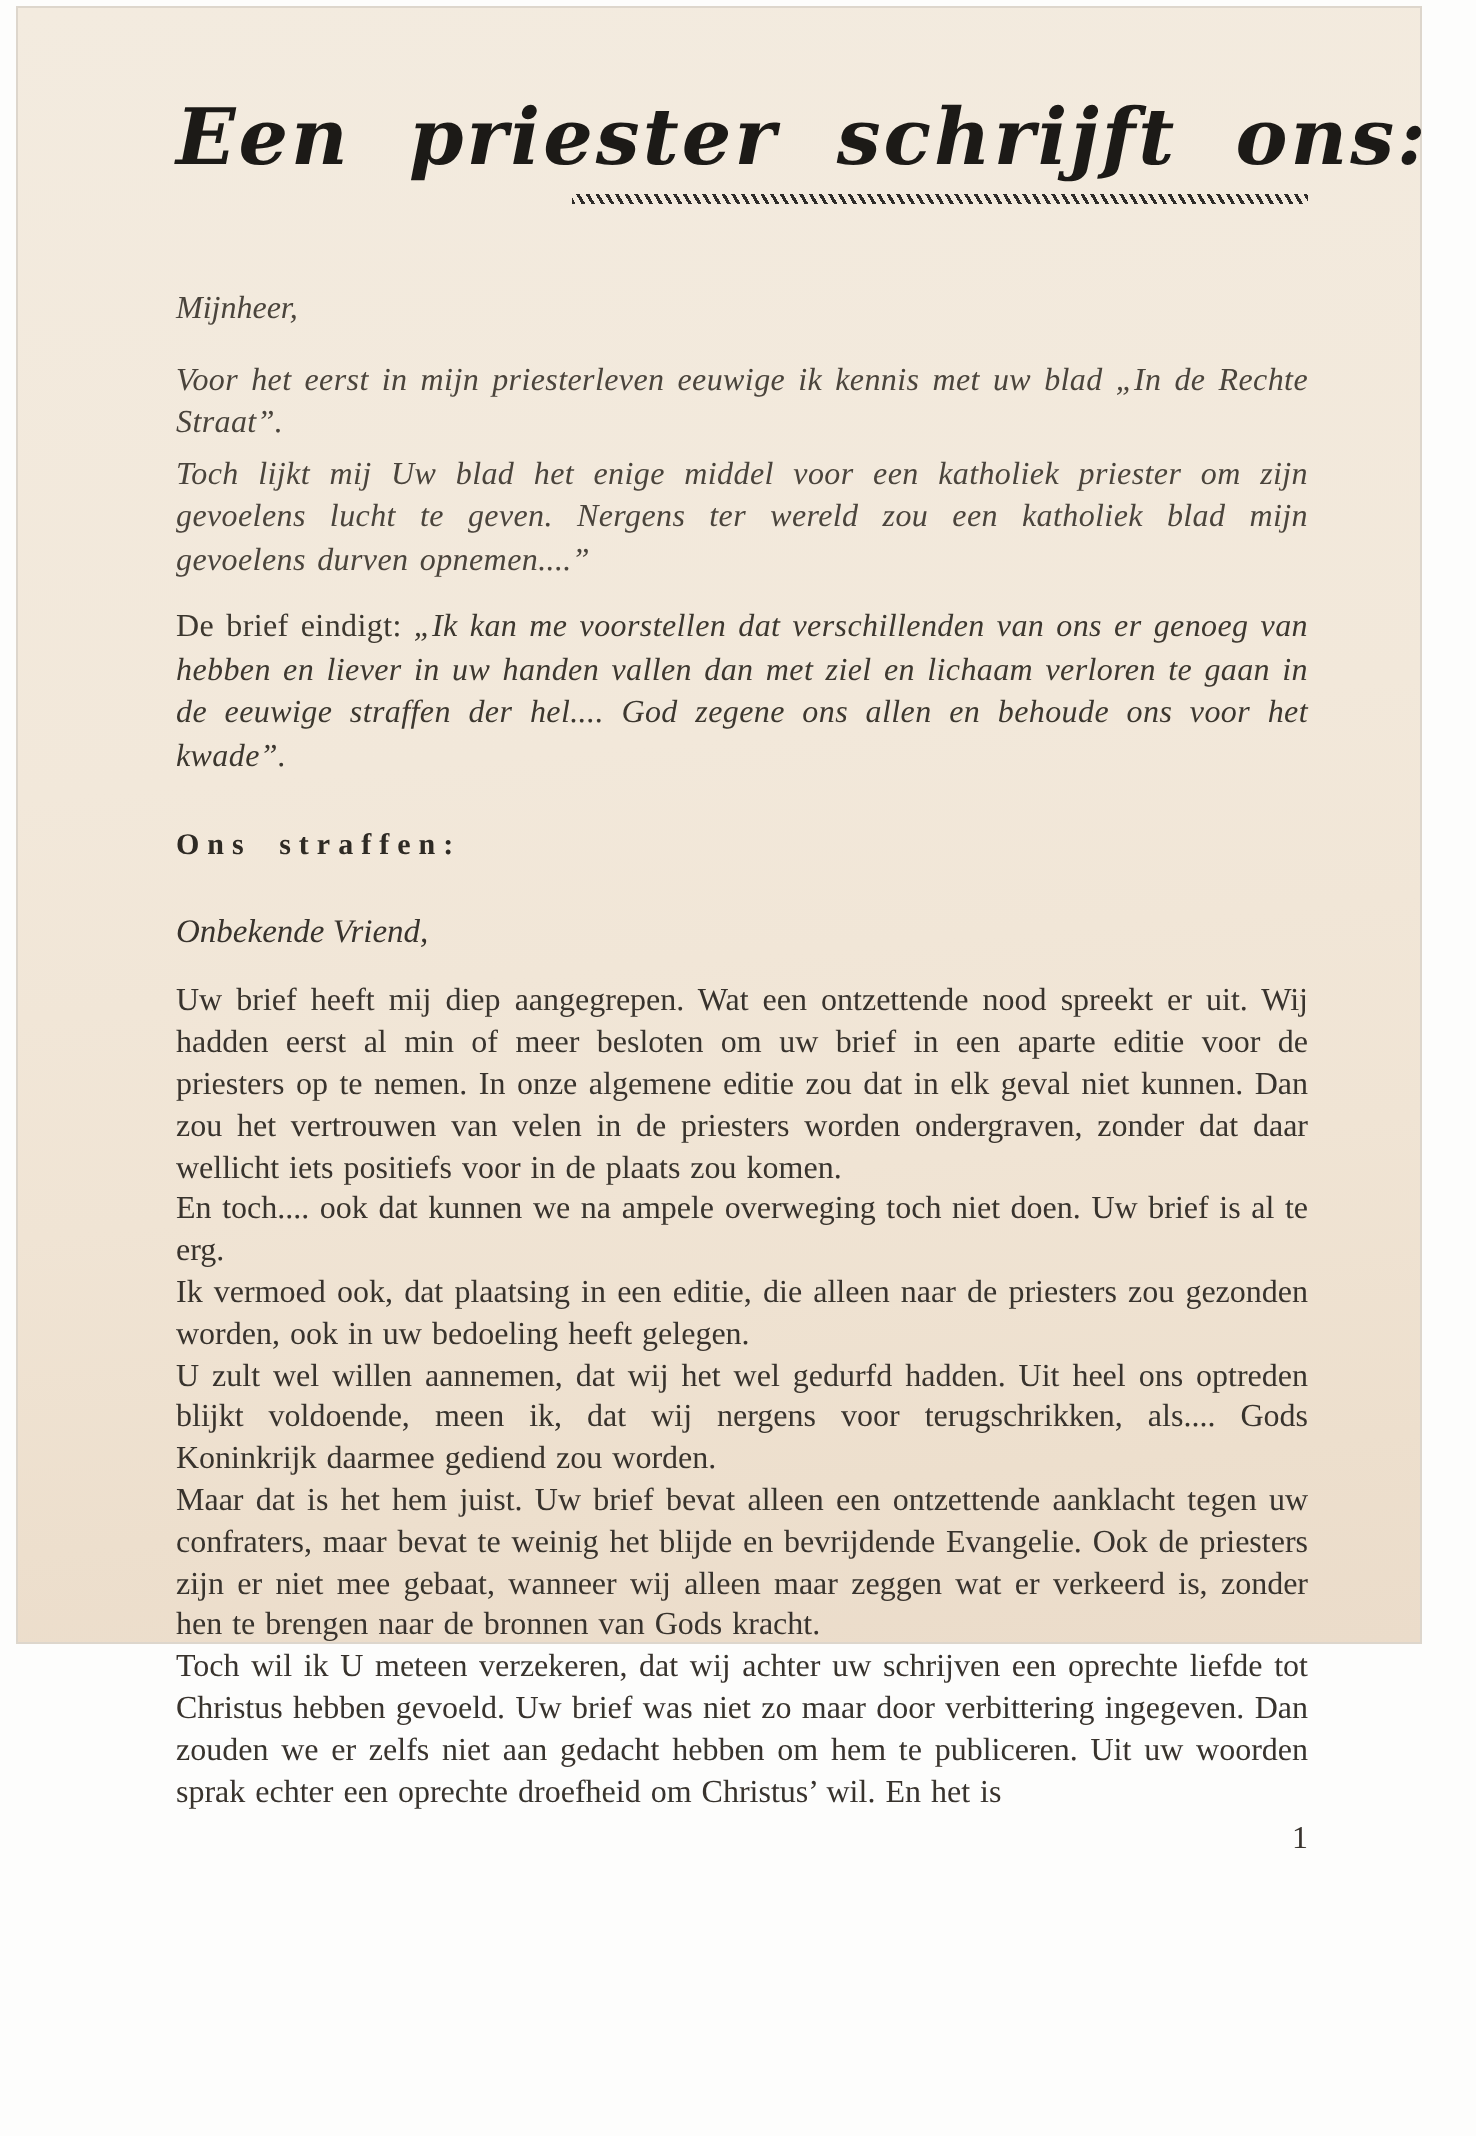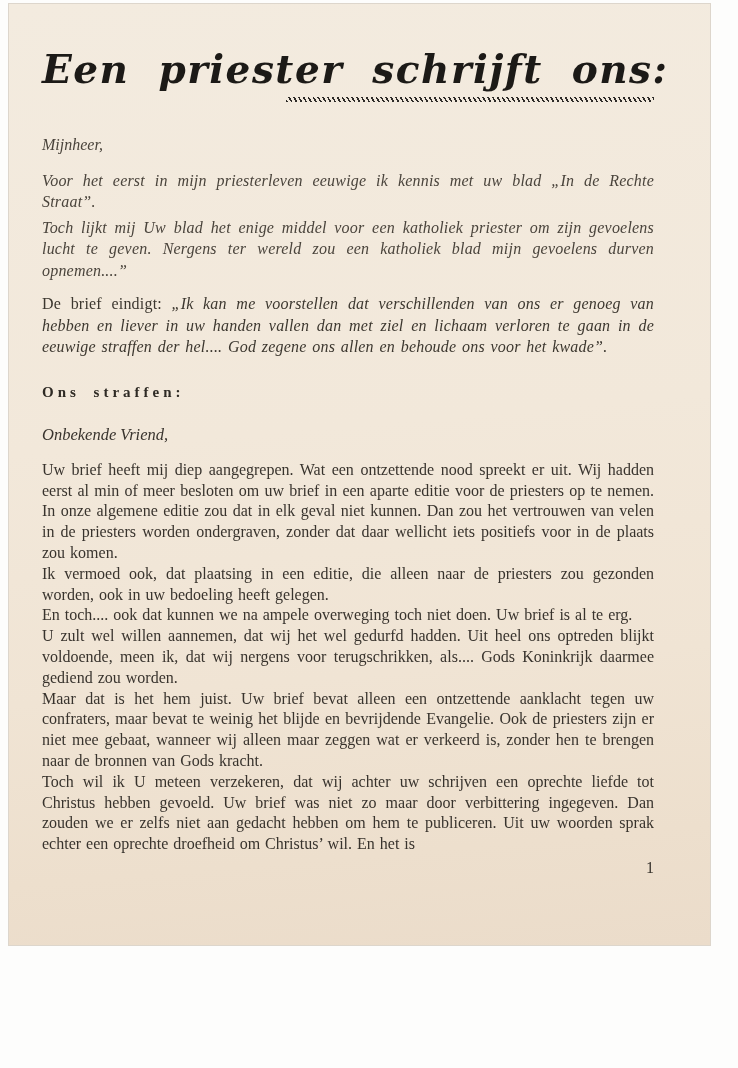--- a/index.html
+++ b/index.html
@@ -6,46 +6,46 @@
   body {
     width: 738px; height: 1068px;
     background: #fdfdfc;
     position: relative;
     font-family: "Liberation Serif", serif;
     overflow: hidden;
   }
   .page {
     position: absolute;
     left: 8px; top: 3px;
-    width: 703px; height: 943px;
+    width: 703px; height: 819px;
     box-sizing: border-box;
     background: linear-gradient(175deg, #f3ebdf 0%, #f2e8da 45%, #f0e4d4 70%, #eddfcd 88%, #ebdcca 100%);
     border: 1px solid #ddd6cc;
-    padding: 44px 56px 0 33px;
+    padding: 44px 56px 0 79px;
   }
   .title {
     font-family: "DejaVu Serif", serif;
     font-style: italic;
     font-weight: bold;
     font-size: 39px;
     letter-spacing: 1.5px;
     word-spacing: 14px;
     color: #1c1a17;
     line-height: 1.1;
     white-space: nowrap;
   }
   .squiggle {
     margin-top: 6px;
     margin-left: auto;
     width: 368px; height: 5px;
     background: repeating-linear-gradient(60deg, #2e2b28 0 1.6px, rgba(0,0,0,0) 1.6px 4.2px);
   }
   .letter { color: #4a443c; }
   .letter .salutation {
-    margin-top: 34px;
+    margin-top: 44px;
     font-style: italic;
     font-size: 16px;
   }
   .letter p {
     font-style: italic;
     font-size: 16px;
     line-height: 21.5px;
     margin: 4px 0 0 0;
     text-align: justify;
     letter-spacing: 0.2px;
@@ -99,22 +99,22 @@
     <p class="first">Voor het eerst in mijn priesterleven eeuwige ik kennis met uw blad „In de Rechte Straat”.</p>
     <p>Toch lijkt mij Uw blad het enige middel voor een katholiek priester om zijn gevoelens lucht te geven. Nergens ter wereld zou een katholiek blad mijn gevoelens durven opnemen....”</p>
     <p class="closing"><span class="intro">De brief eindigt: </span><span>„Ik kan me voorstellen dat verschillenden van ons er genoeg van hebben en liever in uw handen vallen dan met ziel en lichaam verloren te gaan in de eeuwige straffen der hel.... God zegene ons allen en behoude ons voor het kwade”.</span></p>
   </div>
 
   <div class="answer">
     <div class="answer-heading">Ons straffen:</div>
     <div class="salutation">Onbekende Vriend,</div>
     <div class="body">
       <p>Uw brief heeft mij diep aangegrepen. Wat een ontzettende nood spreekt er uit. Wij hadden eerst al min of meer besloten om uw brief in een aparte editie voor de priesters op te nemen. In onze algemene editie zou dat in elk geval niet kunnen. Dan zou het vertrouwen van velen in de priesters worden ondergraven, zonder dat daar wellicht iets positiefs voor in de plaats zou komen.</p>
+      <p>En toch.... ook dat kunnen we na ampele overweging toch niet doen. Uw brief is al te erg.</p>
       <p>Ik vermoed ook, dat plaatsing in een editie, die alleen naar de priesters zou gezonden worden, ook in uw bedoeling heeft gelegen.</p>
-      <p>En toch.... ook dat kunnen we na ampele overweging toch niet doen. Uw brief is al te erg.</p>
       <p>U zult wel willen aannemen, dat wij het wel gedurfd hadden. Uit heel ons optreden blijkt voldoende, meen ik, dat wij nergens voor terugschrikken, als.... Gods Koninkrijk daarmee gediend zou worden.</p>
       <p>Maar dat is het hem juist. Uw brief bevat alleen een ontzettende aanklacht tegen uw confraters, maar bevat te weinig het blijde en bevrijdende Evangelie. Ook de priesters zijn er niet mee gebaat, wanneer wij alleen maar zeggen wat er verkeerd is, zonder hen te brengen naar de bronnen van Gods kracht.</p>
       <p>Toch wil ik U meteen verzekeren, dat wij achter uw schrijven een oprechte liefde tot Christus hebben gevoeld. Uw brief was niet zo maar door verbittering ingegeven. Dan zouden we er zelfs niet aan gedacht hebben om hem te publiceren. Uit uw woorden sprak echter een oprechte droefheid om Christus’ wil. En het is</p>
     </div>
   </div>
 
   <div class="page-number">1</div>
 
 </div>
 

